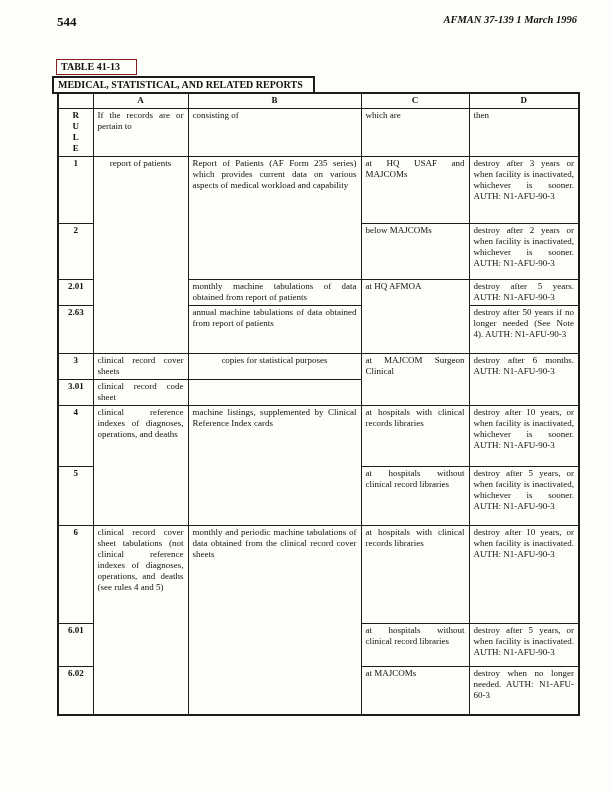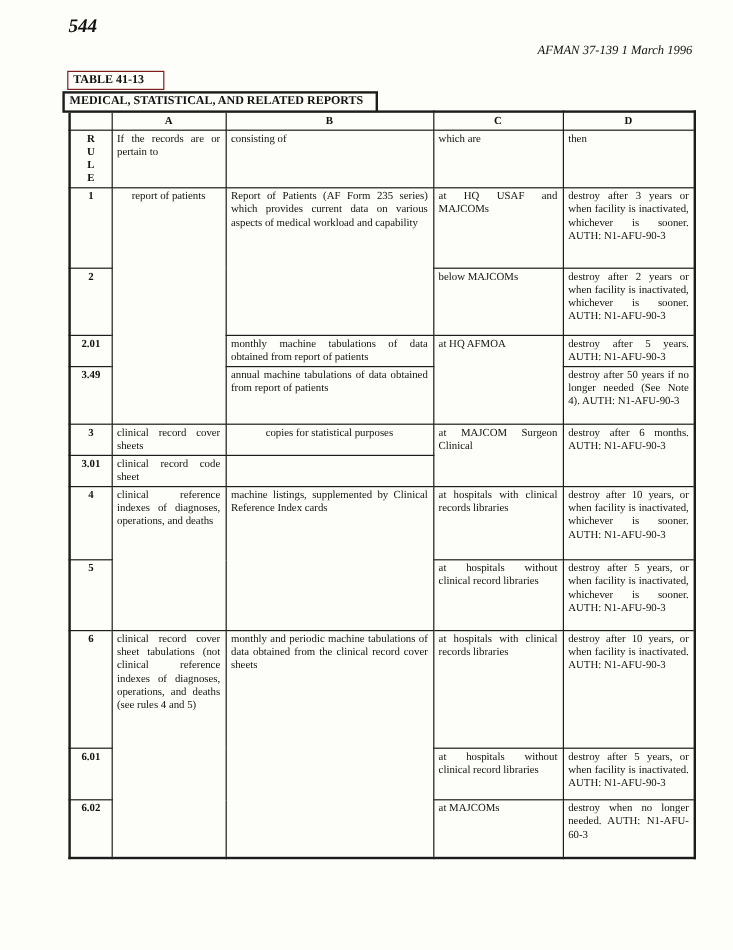--- a/index.html
+++ b/index.html
@@ -10,25 +10,25 @@
     color:#111;
   }
   .page{
     position:relative;
     width:611px;height:792px;
     background:#fdfdfa;
     overflow:hidden;
   }
   .page-number{
     position:absolute;left:57px;top:14px;
-    font-size:16px;font-weight:bold;font-style:italic;
+    font-size:13px;font-weight:bold;
   }
   .doc-ref{
-    position:absolute;right:34px;top:37px;
-    font-size:10.5px;font-weight:normal;font-style:italic;
+    position:absolute;right:34px;top:14px;
+    font-size:10.5px;font-weight:bold;font-style:italic;
   }
   .table-label-box{
     position:absolute;left:56px;top:59px;
     width:72px;height:13px;
     border:1px solid #7f1d1d;
     background:#fdfdfa;
     font-size:10px;font-weight:bold;
     padding:1px 3px 0 4px;
     white-space:nowrap;
     z-index:3;
@@ -134,21 +134,21 @@
     </tr>
 
     <tr style="height:25px">
       <td class="rule-num">2.01</td>
       <td class="body-b">monthly machine tabulations of data obtained from report of patients</td>
       <td class="body-c" rowspan="2">at HQ AFMOA</td>
       <td class="body-d">destroy after 5 years. AUTH: N1-AFU-90-3</td>
     </tr>
 
     <tr style="height:48px">
-      <td class="rule-num">3.49</td>
+      <td class="rule-num">2.63</td>
       <td class="body-b">annual machine tabulations of data obtained from report of patients</td>
       <td class="body-d">destroy after 50 years if no longer needed (See Note 4).  AUTH: N1-AFU-90-3</td>
     </tr>
 
     <tr style="height:23px">
       <td class="rule-num">3</td>
       <td class="body-a">clinical record cover sheets</td>
       <td class="body-b" style="text-align:center">copies for statistical purposes</td>
       <td class="body-c" rowspan="2">at MAJCOM Surgeon Clinical</td>
       <td class="body-d" rowspan="2">destroy after 6 months. AUTH: N1-AFU-90-3</td>

